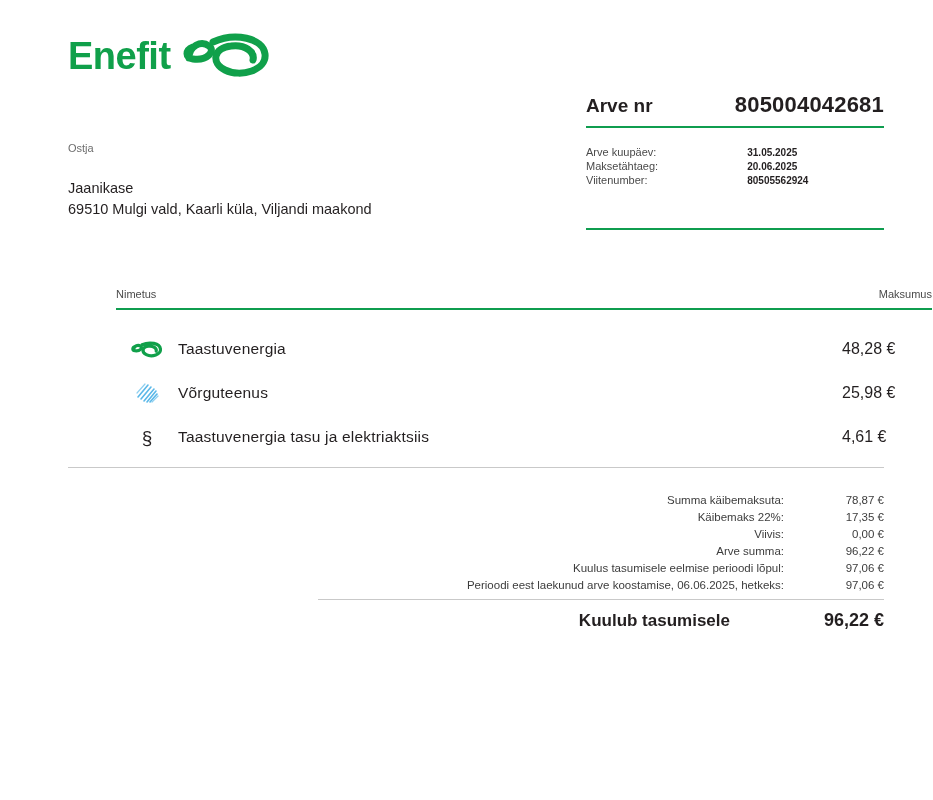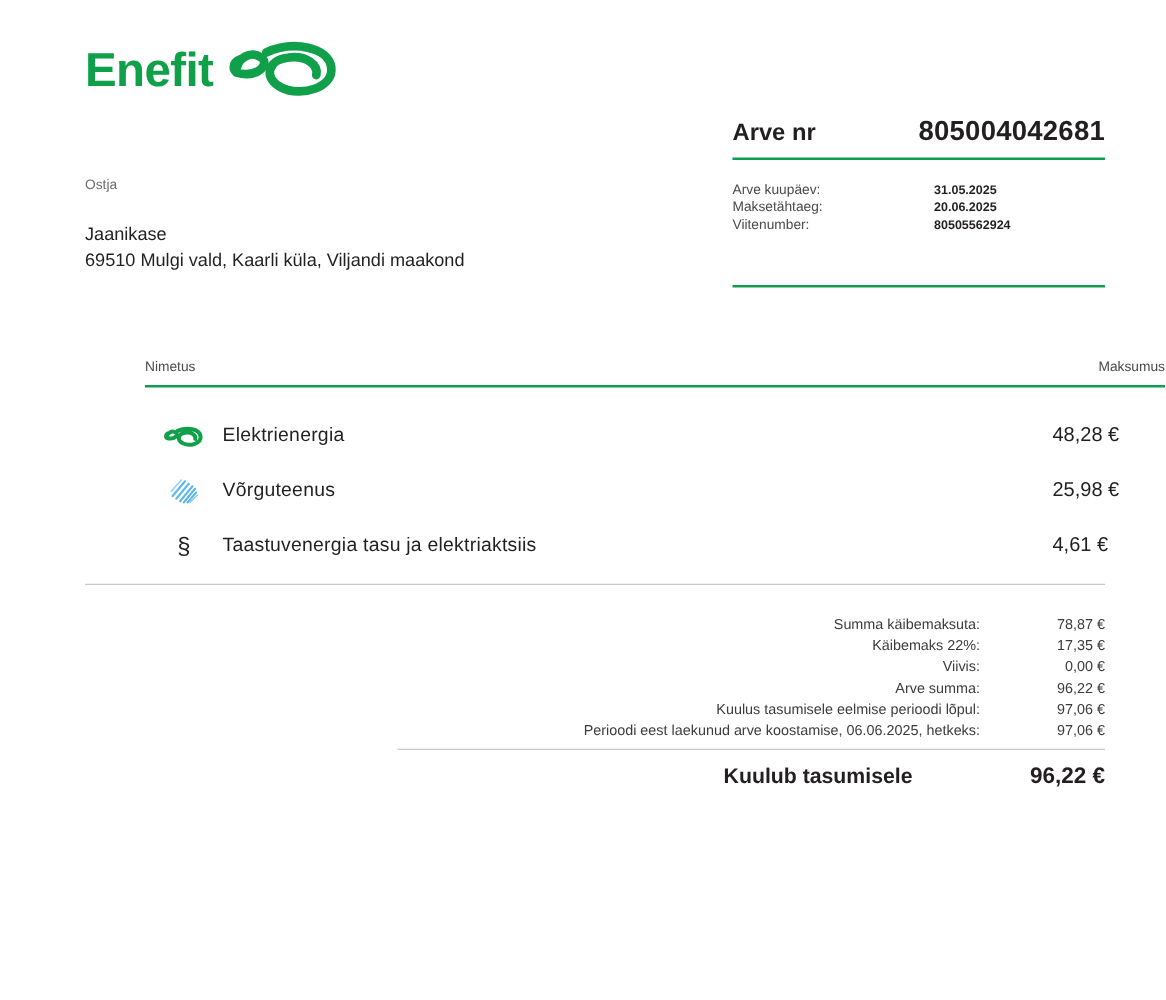--- a/index.html
+++ b/index.html
@@ -277,21 +277,21 @@
 
       <div class="item-row" style="margin-top:18px;">
         <span class="item-icon">
           <svg width="34" height="20" viewBox="0 0 96 52" xmlns="http://www.w3.org/2000/svg">
             <g fill="none" stroke="#10a04a">
               <path d="M10 30 C10 18, 22 12, 30 18 C37 23, 28 33, 14 31 C6 30, 6 22, 14 19" stroke-width="9" stroke-linecap="round"></path>
               <path d="M34 14 C56 4, 84 10, 86 26 C88 42, 62 50, 46 42 C32 35, 34 20, 52 18 C66 16, 76 24, 74 32" stroke-width="9" stroke-linecap="round"></path>
             </g>
           </svg>
         </span>
-        <span class="item-name">Elektrienergia</span>
+        <span class="item-name">Taastuvenergia</span>
         <span class="item-amount">48,28 €</span>
       </div>
 
       <div class="item-row" style="margin-top:2px;">
         <span class="item-icon">
           <svg width="26" height="26" viewBox="0 0 26 26" xmlns="http://www.w3.org/2000/svg">
             <g stroke="#5bb8e8" stroke-width="1.6" stroke-linecap="round">
               <line x1="4" y1="17" x2="14" y2="5"></line>
               <line x1="7" y1="19" x2="17" y2="7"></line>
               <line x1="10" y1="21" x2="20" y2="9"></line>

